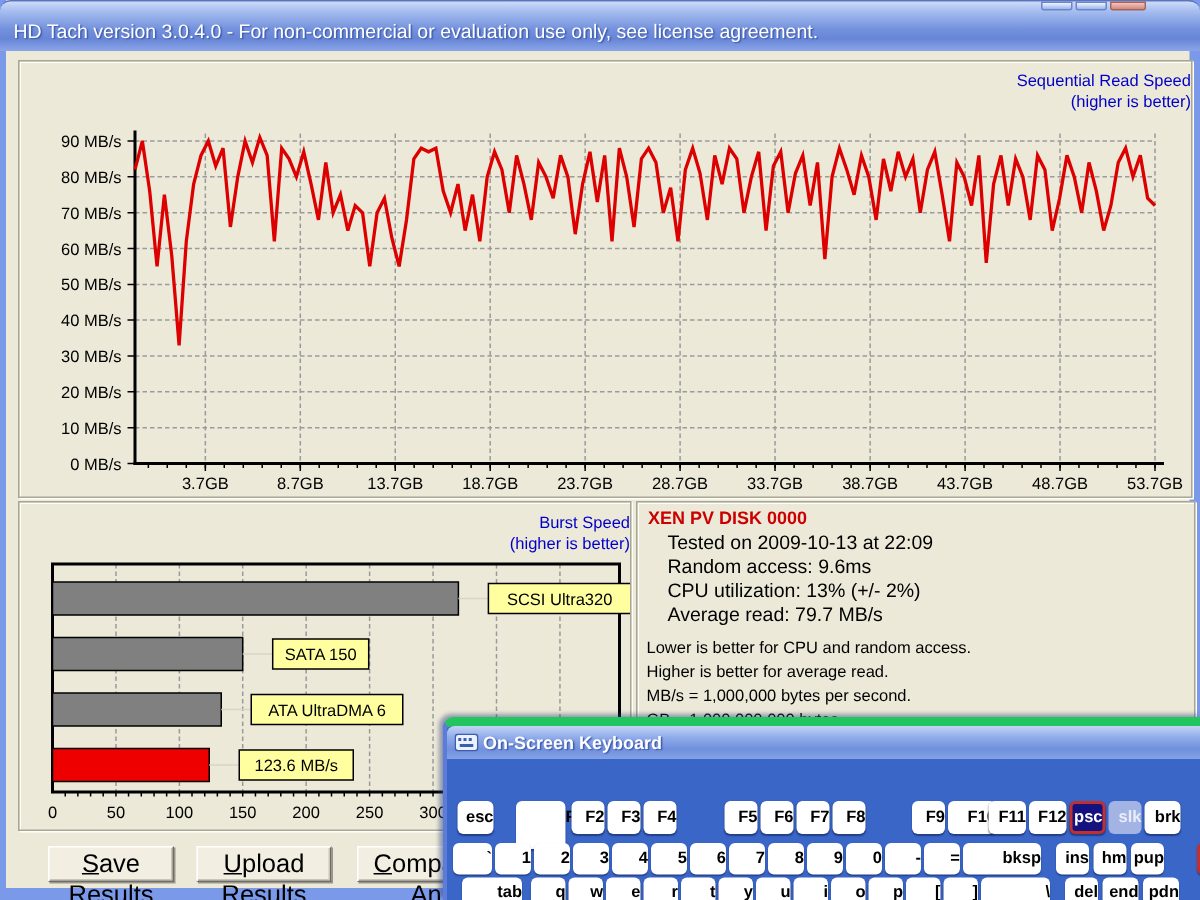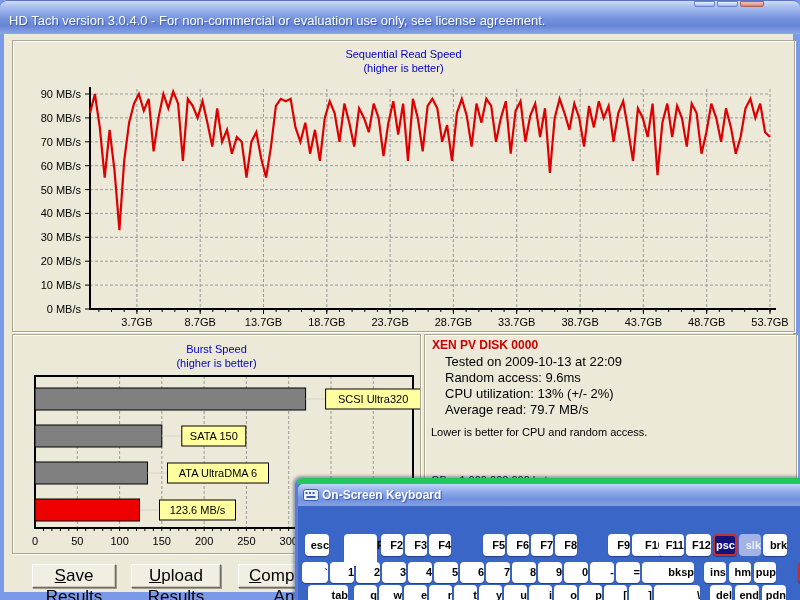--- a/index.html
+++ b/index.html
@@ -16,21 +16,21 @@
   #titlebar .t { position:absolute; left:9px; top:12px; color:#fff; font-size:13px;
       text-shadow:1px 1px 1px #3a56a8; white-space:nowrap; }
   .cap-sliver { position:absolute; top:0; height:6px; width:21px; border-radius:0 0 2px 2px;
       background:linear-gradient(180deg,#eef4ff,#9db6ea); border:1px solid #6b85cc; }
   #min-sliver { left:694px; } #max-sliver { left:717px; }
   #close-sliver { left:740px; width:24px; background:linear-gradient(180deg,#f3c4bb,#d08a80); border-color:#a86258; }
 
   
   .panel { position:absolute; background:#ece9d8;
       border:1px solid #a9a692; box-shadow:inset 1px 1px 0 #ffffff, 1px 1px 0 #ffffff; }
-  .chart-title { position:absolute; width:100%; text-align:center; color:#0000c8; font-size:11px; }
+  .chart-title { position:absolute; width:100%; text-align:right; color:#0000c8; font-size:11px; }
 
   #seq-panel   { left:8px;  top:40px;  width:783px; height:292px; }
   #burst-panel { left:8px;  top:334px; width:409px; height:220px; }
   #info-panel  { left:420px; top:334px; width:373px; height:146px; }
 
   svg text.tick { font-family:"Liberation Sans",sans-serif; font-size:11px; fill:#000; }
 
   
   #info-device { position:absolute; left:7px; top:3px; color:#cc0000; font-weight:bold; font-size:12px; }
   .info-line  { position:absolute; left:20px; font-size:13px; color:#000; white-space:nowrap; }
@@ -290,20 +290,22 @@
       </div>
   </div>
 
   <div class="panel" id="info-panel">
     <div id="info-device">XEN PV DISK 0000</div>
     <div class="info-line" style="top:19px;">Tested on 2009-10-13 at 22:09</div>
     <div class="info-line" style="top:35px;">Random access: 9.6ms</div>
     <div class="info-line" style="top:51px;">CPU utilization: 13% (+/- 2%)</div>
     <div class="info-line" style="top:67px;">Average read: 79.7 MB/s</div>
     <div class="note-line" style="top:91px;">Lower is better for CPU and random access.</div>
+    <div class="note-line" style="top:107px;">Higher is better for average read.</div>
+    <div class="note-line" style="top:123px;">MB/s = 1,000,000 bytes per second.</div>
     <div class="note-line" style="top:139px;">GB = 1,000,000,000 bytes.</div>
   </div>
 
   <button class="xpbtn" id="btn-save">
       <span>Save Results</span>
     </button>
   <button class="xpbtn" id="btn-upload">
       <span>Upload Results</span>
     </button>
   <button class="xpbtn" id="btn-compare">

